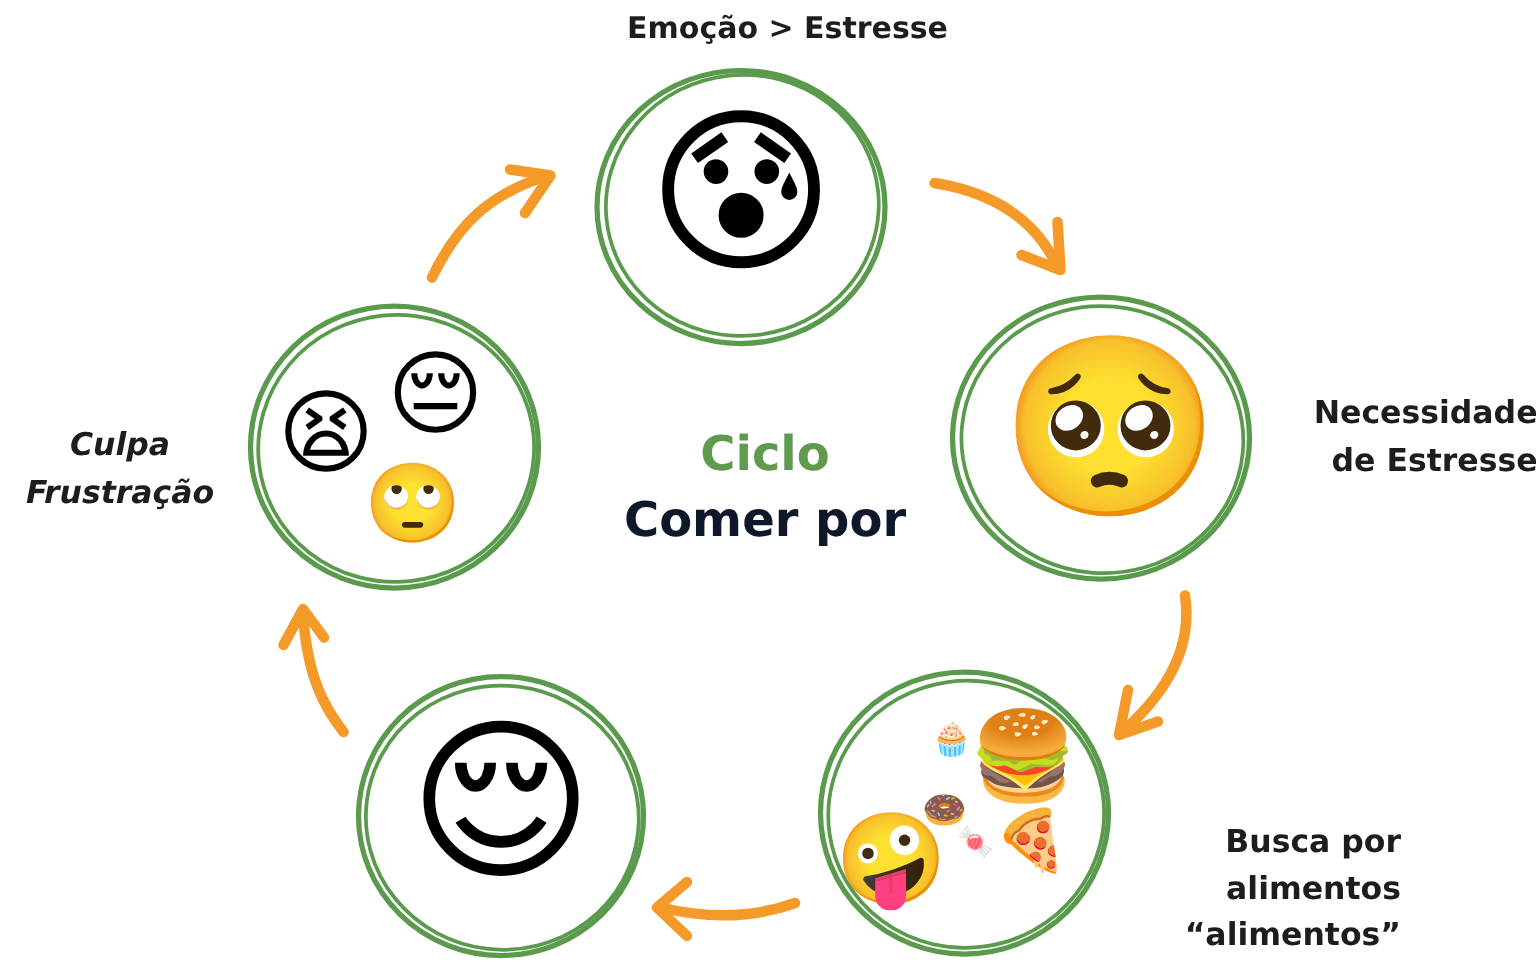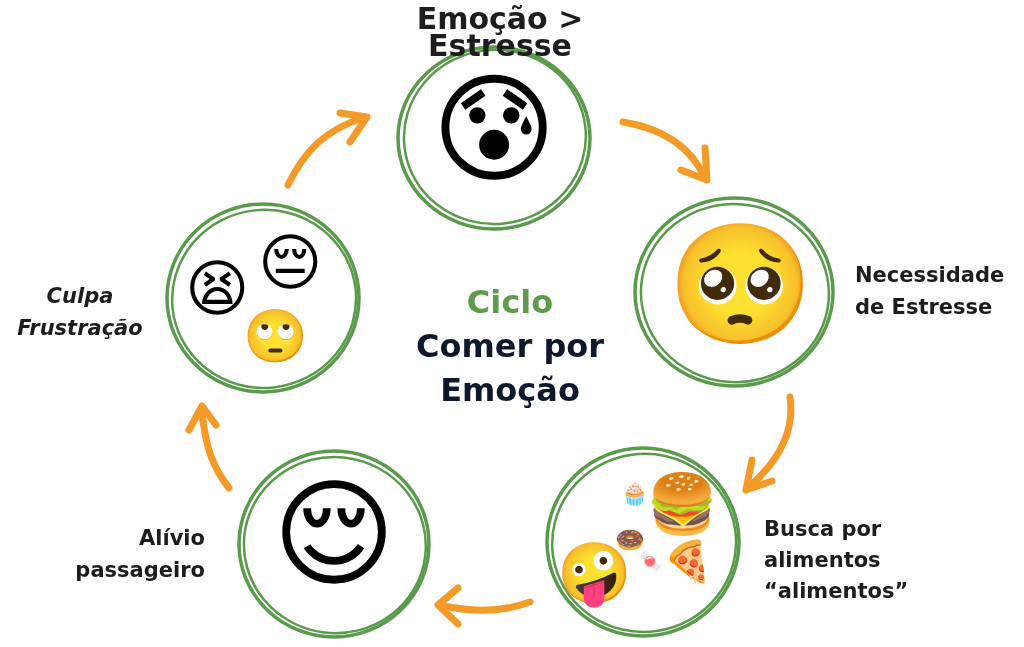--- a/index.html
+++ b/index.html
@@ -3,21 +3,21 @@
 <meta charset="utf-8">
 <style>
   html, body { margin:0; padding:0; background:#ffffff; }
   body { width:1024px; height:647px; position:relative; overflow:hidden; font-family:"DejaVu Sans", sans-serif; }
   .stage { position:absolute; left:0; top:0; width:1024px; height:647px; }
   .node-ring { position:absolute; border-radius:50%; }
   .node-ring svg { position:absolute; left:0; top:0; width:100%; height:100%; overflow:visible; }
   .label { position:absolute; font-weight:bold; color:#1d1d1d; font-size:21px; line-height:27px; }
   .label.center { text-align:center; }
   .label.right { text-align:right; }
-  .label.left { text-align:left; }
+  .label.left { text-align:right; }
   .center-title { position:absolute; left:380px; top:280px; width:260px; text-align:center; font-weight:bold; font-size:32px; line-height:44px; }
   .center-title .l1 { color:#5f9a4f; display:block; }
   .center-title .l2 { color:#0f172a; display:block; }
   .emoji { position:absolute; line-height:1; text-align:center; }
   .arrow { position:absolute; left:0; top:0; width:1024px; height:647px; pointer-events:none; }
 </style>
 </head>
 <body>
 
 <div class="stage">
@@ -52,21 +52,21 @@
     </g>
   </svg>
 
   <div class="node-ring" style="left:394px;top:42px;width:200px;height:192px;">
     <svg viewBox="0 0 200 192">
       <ellipse cx="100" cy="96" rx="96" ry="91" fill="none" stroke="#5a9a4c" stroke-width="3.5"></ellipse>
       <ellipse cx="101" cy="95" rx="91" ry="87" fill="none" stroke="#5a9a4c" stroke-width="2.5" transform="rotate(-6 100 96)"></ellipse>
     </svg>
     <span class="emoji" style="left:30px;top:28px;width:140px;font-size:120px;">😰</span>
   </div>
-  <div class="label center" style="left:355px;top:5px;width:290px;font-size:30px;">
+  <div class="label center" style="left:380px;top:5px;width:290px;font-size:20px;">
     <span>Emoção &gt; Estresse</span>
   </div>
 
   <div class="node-ring" style="left:632px;top:195px;width:205px;height:195px;">
     <svg viewBox="0 0 205 195">
       <ellipse cx="102" cy="97" rx="99" ry="94" fill="none" stroke="#5a9a4c" stroke-width="3.5"></ellipse>
       <ellipse cx="103" cy="98" rx="94" ry="89" fill="none" stroke="#5a9a4c" stroke-width="2.5" transform="rotate(5 102 97)"></ellipse>
     </svg>
     <span class="emoji" style="left:35px;top:30px;width:140px;font-size:118px;">🥺</span>
   </div>
@@ -80,51 +80,46 @@
       <ellipse cx="100" cy="99" rx="96" ry="94" fill="none" stroke="#5a9a4c" stroke-width="3.5"></ellipse>
       <ellipse cx="101" cy="100" rx="92" ry="89" fill="none" stroke="#5a9a4c" stroke-width="2.5" transform="rotate(-8 100 99)"></ellipse>
     </svg>
     <span class="emoji" style="left:103px;top:32px;font-size:58px;">🍔</span>
     <span class="emoji" style="left:120px;top:98px;font-size:40px;">🍕</span>
     <span class="emoji" style="left:72px;top:85px;font-size:24px;">🍩</span>
     <span class="emoji" style="left:78px;top:40px;font-size:22px;">🧁</span>
     <span class="emoji" style="left:95px;top:108px;font-size:20px;">🍬</span>
     <span class="emoji" style="left:14px;top:100px;font-size:60px;">🤪</span>
   </div>
-  <div class="label left" style="left:764px;top:516px;width:170px;">
+  <div class="label left" style="left:764px;top:548px;width:170px;">
     <div>Busca por</div>
     <div style="margin-top:4px;">alimentos</div>
     <div style="margin-top:4px;">“alimentos”</div>
   </div>
 
   <div class="node-ring" style="left:235px;top:447px;width:198px;height:195px;">
     <svg viewBox="0 0 198 195">
       <ellipse cx="99" cy="97" rx="95" ry="93" fill="none" stroke="#5a9a4c" stroke-width="3.5"></ellipse>
       <ellipse cx="100" cy="98" rx="91" ry="88" fill="none" stroke="#5a9a4c" stroke-width="2.5" transform="rotate(7 99 97)"></ellipse>
     </svg>
     <span class="emoji" style="left:29px;top:28px;width:140px;font-size:118px;">😌</span>
-  </div>
-  <div class="label right" style="left:40px;top:525px;width:165px;">
-    <div>Alívio</div>
-    <div style="margin-top:5px;">passageiro</div>
   </div>
 
   <div class="node-ring" style="left:163px;top:200px;width:200px;height:196px;">
     <svg viewBox="0 0 200 196">
       <ellipse cx="100" cy="98" rx="96" ry="94" fill="none" stroke="#5a9a4c" stroke-width="3.5"></ellipse>
       <ellipse cx="101" cy="99" rx="92" ry="89" fill="none" stroke="#5a9a4c" stroke-width="2.5" transform="rotate(-6 100 98)"></ellipse>
     </svg>
     <span class="emoji" style="left:95px;top:32px;font-size:62px;">😔</span>
     <span class="emoji" style="left:22px;top:58px;font-size:62px;">😫</span>
     <span class="emoji" style="left:80px;top:110px;font-size:52px;">🙄</span>
   </div>
   <div class="label center" style="left:0px;top:283px;width:160px;font-style:italic;">
     <div>Culpa</div>
     <div style="margin-top:5px;">Frustração</div>
   </div>
 
   <div class="center-title">
     <span class="l1">Ciclo</span>
     <span class="l2">Comer por</span>
-    <span class="l2">Emoção</span>
   </div>
 
 </div>
 
 </body></html>

